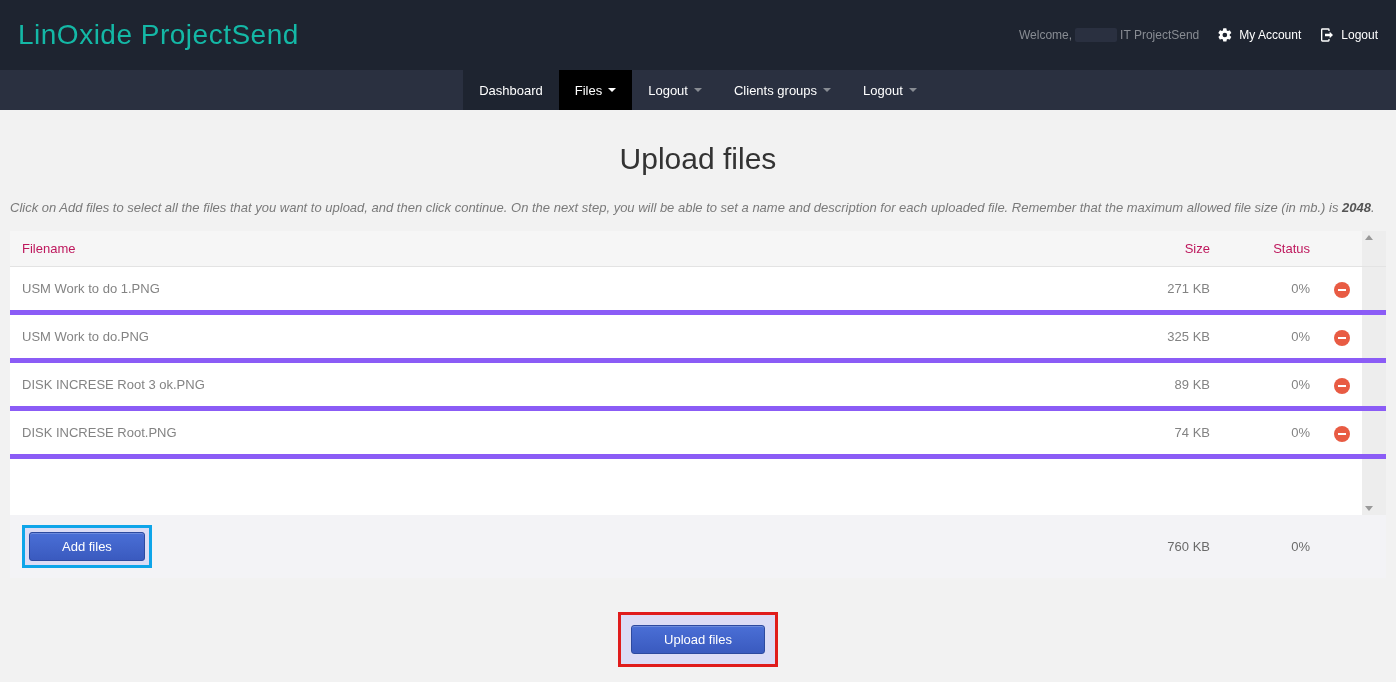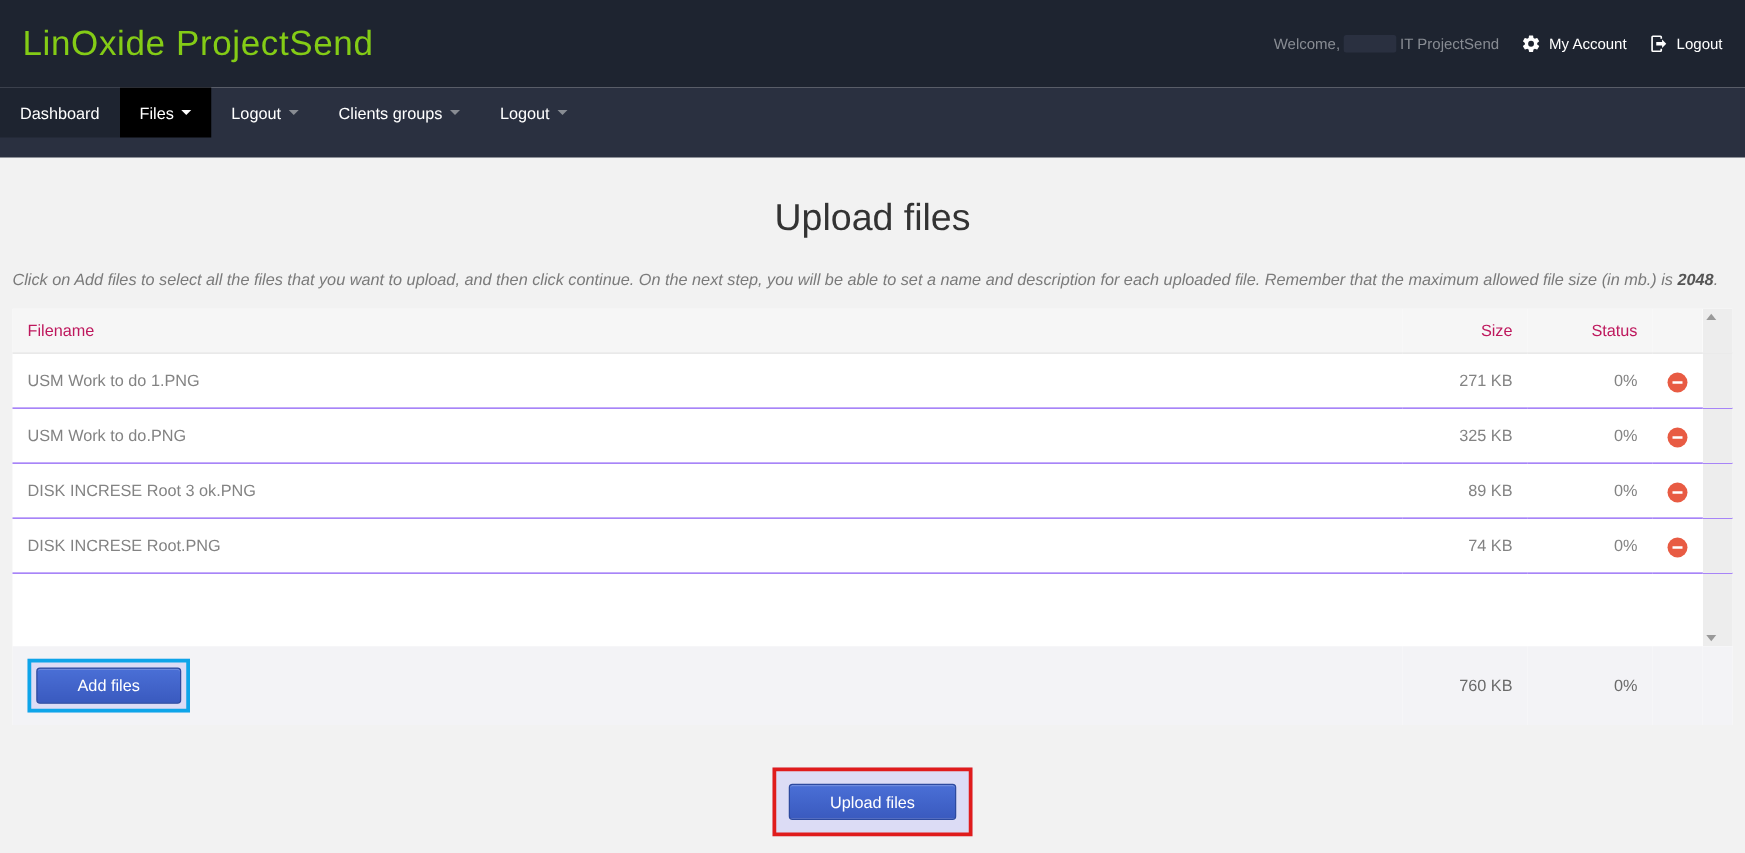--- a/index.html
+++ b/index.html
@@ -1,46 +1,46 @@
 <!DOCTYPE html>
 <html><head>
 <meta charset="utf-8">
 <style>
 * { margin: 0; padding: 0; box-sizing: border-box; }
 body { font-family: Arial, Helvetica, sans-serif; background: #f2f2f2; width: 1396px; height: 682px; overflow: hidden; }
 
 .header { background: #1e2430; height: 70px; display: flex; align-items: center; justify-content: space-between; padding: 0 18px; }
-.brand { color: #84cc16; font-size: 28px; font-weight: 300; letter-spacing: 0.5px; }
+.brand { color: #14b8a6; font-size: 28px; font-weight: 300; letter-spacing: 0.5px; }
 .header-right { display: flex; align-items: center; gap: 18px; color: #a0a4ab; font-size: 12px; }
 .welcome-text { color: #888c93; }
 .welcome-text .obscured { background: #2a3040; color: transparent; padding: 0 14px; border-radius: 2px; }
 .header-link { display: flex; align-items: center; gap: 6px; color: #fff; text-decoration: none; font-size: 12px; cursor: pointer; }
 .header-link svg { fill: #fff; }
 
-.navbar { background: #2a3040; height: 56px; display: flex; }
+.navbar { background: #2a3040; height: 40px; display: flex; justify-content: center; }
 .nav-item { padding: 0 16px; height: 40px; display: flex; align-items: center; color: #fff; font-size: 13px; cursor: pointer; gap: 6px; }
 .nav-item:first-child { background: #1e2430; }
 .nav-item.active { background: #000; }
 .nav-caret { width: 0; height: 0; border-left: 4px solid transparent; border-right: 4px solid transparent; border-top: 4px solid #fff; }
 .nav-caret.muted { border-top-color: #888c93; }
 
 .page-title { text-align: center; font-size: 30px; color: #333; margin: 32px 0 24px; font-weight: normal; }
 
 .instructions { padding: 0 10px; color: #7a7a7a; font-size: 13px; margin-bottom: 16px; font-style: italic; }
 .instructions strong { color: #555; font-weight: bold; }
 
 .table-wrap { margin: 0 10px; }
 table { width: 100%; border-collapse: collapse; background: #fff; }
 th { background: #f6f6f6; text-align: left; padding: 10px 12px; font-weight: normal; font-size: 13px; color: #be185d; border-bottom: 1px solid #e3e3e3; }
 th.size-col, th.status-col { text-align: right; width: 100px; }
 th.action-col { width: 40px; }
 th.scrollbar-col { width: 14px; background: #ededed; padding: 0; position: relative; }
 th.scrollbar-col .arrow-up { position: absolute; top: 4px; left: 3px; width: 0; height: 0; border-left: 4px solid transparent; border-right: 4px solid transparent; border-bottom: 5px solid #999; }
 
-tbody td { padding: 14px 12px; font-size: 13px; color: #838383; border-bottom: 1px solid #8b5cf6; }
+tbody td { padding: 14px 12px; font-size: 13px; color: #838383; border-bottom: 5px solid #8b5cf6; }
 tbody td.size-cell, tbody td.status-cell { text-align: right; }
 tbody td.action-cell { text-align: center; padding: 10px 8px; }
 tbody td.scrollbar-cell { background: #ededed; padding: 0; position: relative; }
 tbody tr.spacer td { height: 58px; border-bottom: none; }
 tbody tr.spacer td.scrollbar-cell .arrow-down { position: absolute; bottom: 4px; left: 3px; width: 0; height: 0; border-left: 4px solid transparent; border-right: 4px solid transparent; border-top: 5px solid #999; }
 
 .remove-icon { display: inline-flex; width: 16px; height: 16px; border-radius: 50%; background: #e85b43; align-items: center; justify-content: center; cursor: pointer; }
 .remove-icon::before { content: ""; width: 8px; height: 2px; background: #fff; }
 
 tfoot td { background: #f3f3f6; padding: 10px 12px; font-size: 13px; color: #6a6a6a; }

